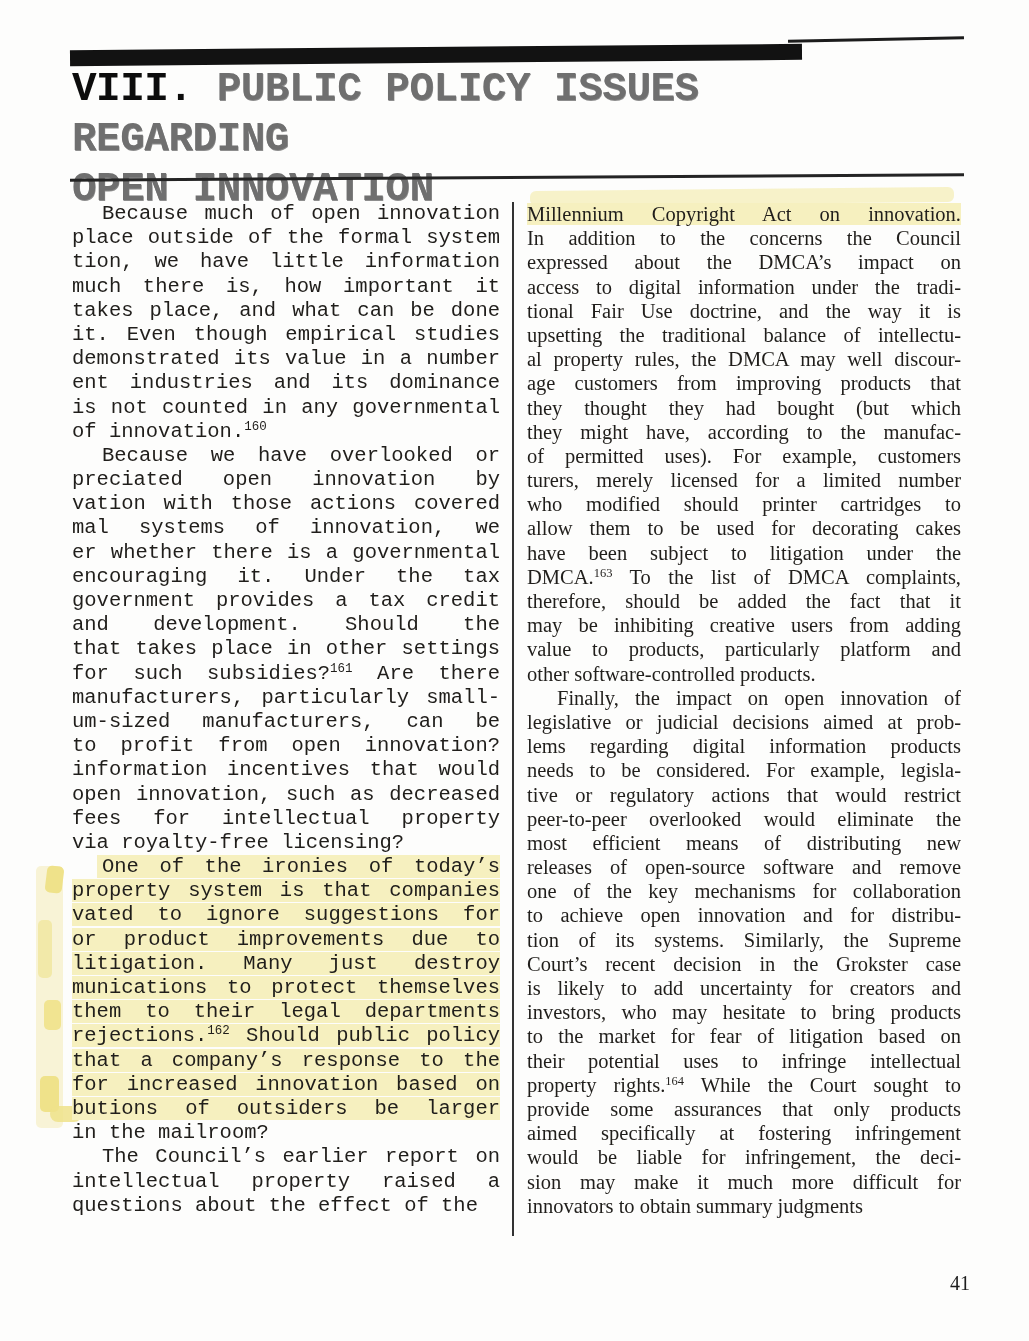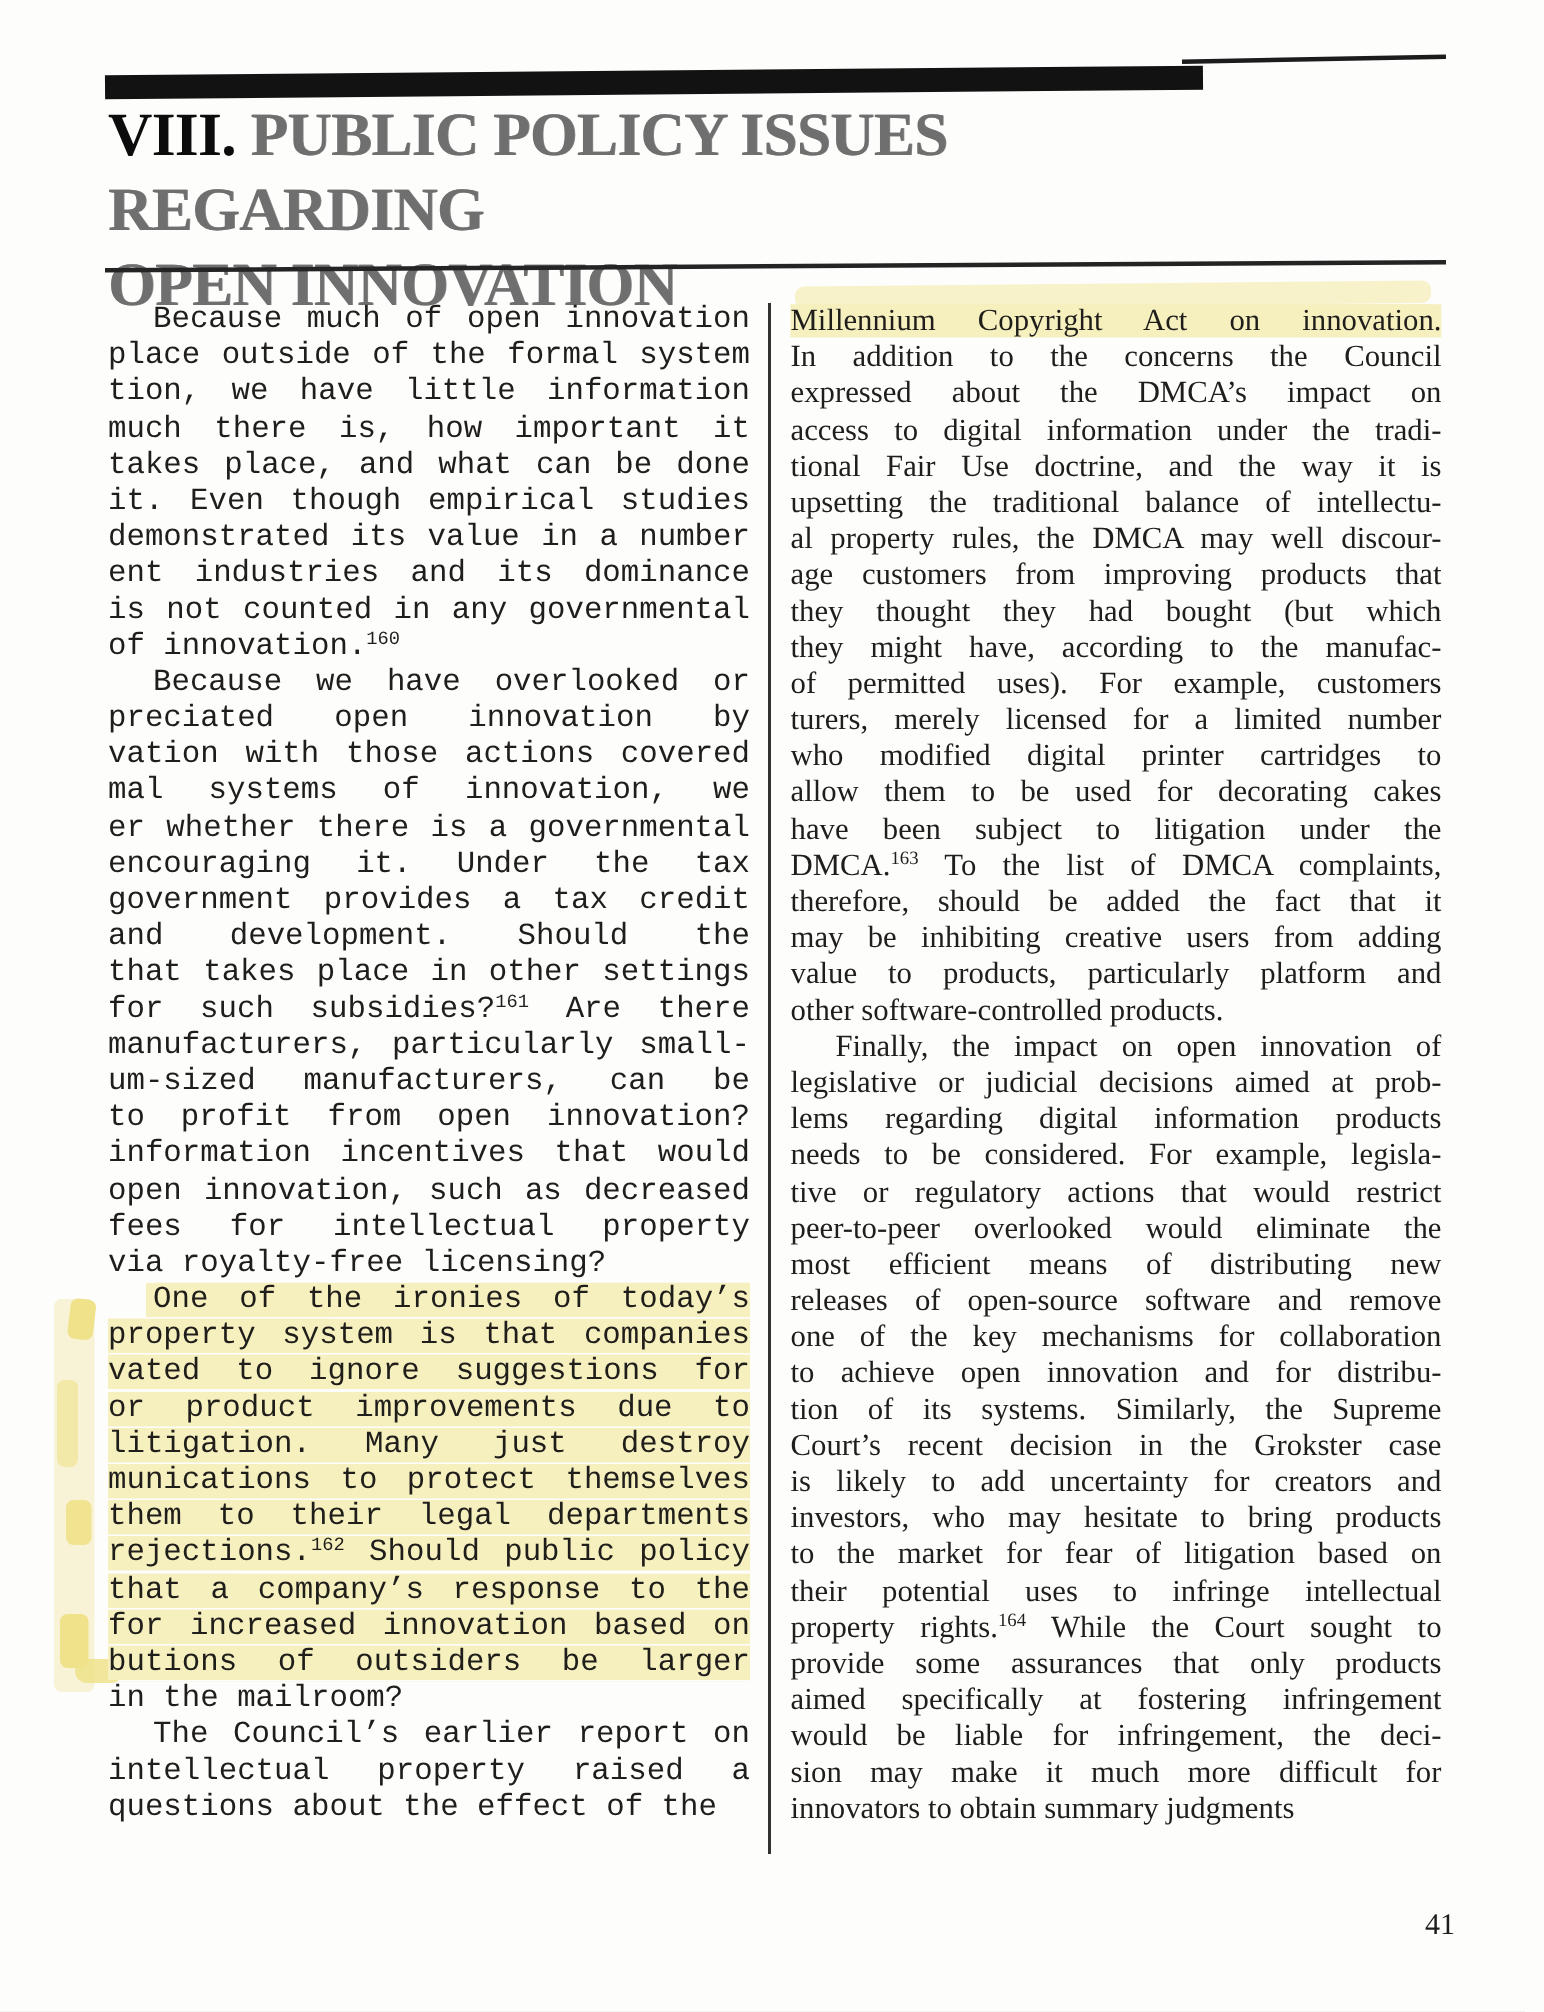--- a/index.html
+++ b/index.html
@@ -17,21 +17,21 @@
     position:absolute; left:70px; top:47px; width:732px; height:16px;
     background:var(--bar,#121212); transform:rotate(-0.5deg);
   }
   .heading-rule {
     position:absolute; left:70px; top:176px; width:894px; height:3px;
     background:#242424; transform:rotate(-0.35deg);
   }
   
   .heading {
     position:absolute; left:72px; top:64px; margin:0; width:820px;
-    font-family:Liberation Serif, serif; font-weight:bold;
+    font-family:Liberation Mono, monospace; font-weight:bold;
     font-size:41px; line-height:50px; letter-spacing:-0.5px;
   }
   .heading .numeral { color:#0c0c0c; }
   .heading .title-gray { color:var(--title-gray,#6f6f6f); text-shadow:0.5px 0.5px 0 #8d8d8d; }
   
   .columns { position:absolute; left:72px; top:202px; display:flex; }
   .col-left  { width:428px;font-family:Liberation Mono, monospace; }
   .col-divider { width:2px; height:1034px; background:#323232; margin-left:12px; margin-right:13px; }
   .col-right { width:434px; }
   .para { margin:0; }
@@ -149,21 +149,21 @@
           <div class="line">expressed about the DMCA’s impact on</div>
           <div class="line">access to digital information under the tradi-</div>
           <div class="line">tional Fair Use doctrine, and the way it is</div>
           <div class="line">upsetting the traditional balance of intellectu-</div>
           <div class="line">al property rules, the DMCA may well discour-</div>
           <div class="line">age customers from improving products that</div>
           <div class="line">they thought they had bought (but which</div>
           <div class="line">they might have, according to the manufac-</div>
           <div class="line">of permitted uses). For example, customers</div>
           <div class="line">turers, merely licensed for a limited number</div>
-          <div class="line">who modified digital printer cartridges to</div>
+          <div class="line">who modified should printer cartridges to</div>
           <div class="line">allow them to be used for decorating cakes</div>
           <div class="line">have been subject to litigation under the</div>
           <div class="line">DMCA.<sup>163</sup> To the list of DMCA complaints,</div>
           <div class="line">therefore, should be added the fact that it</div>
           <div class="line">may be inhibiting creative users from adding</div>
           <div class="line">value to products, particularly platform and</div>
           <div class="line last">other software-controlled products.</div>
         </div>
         <div class="para indent">
           <div class="line">Finally, the impact on open innovation of</div>

